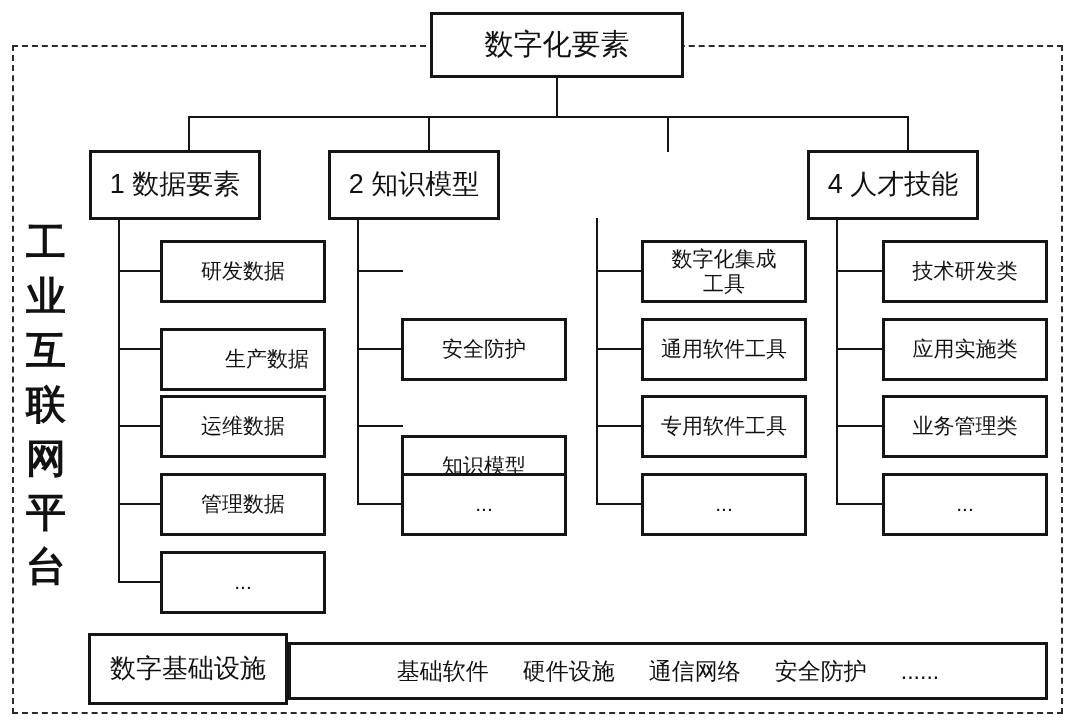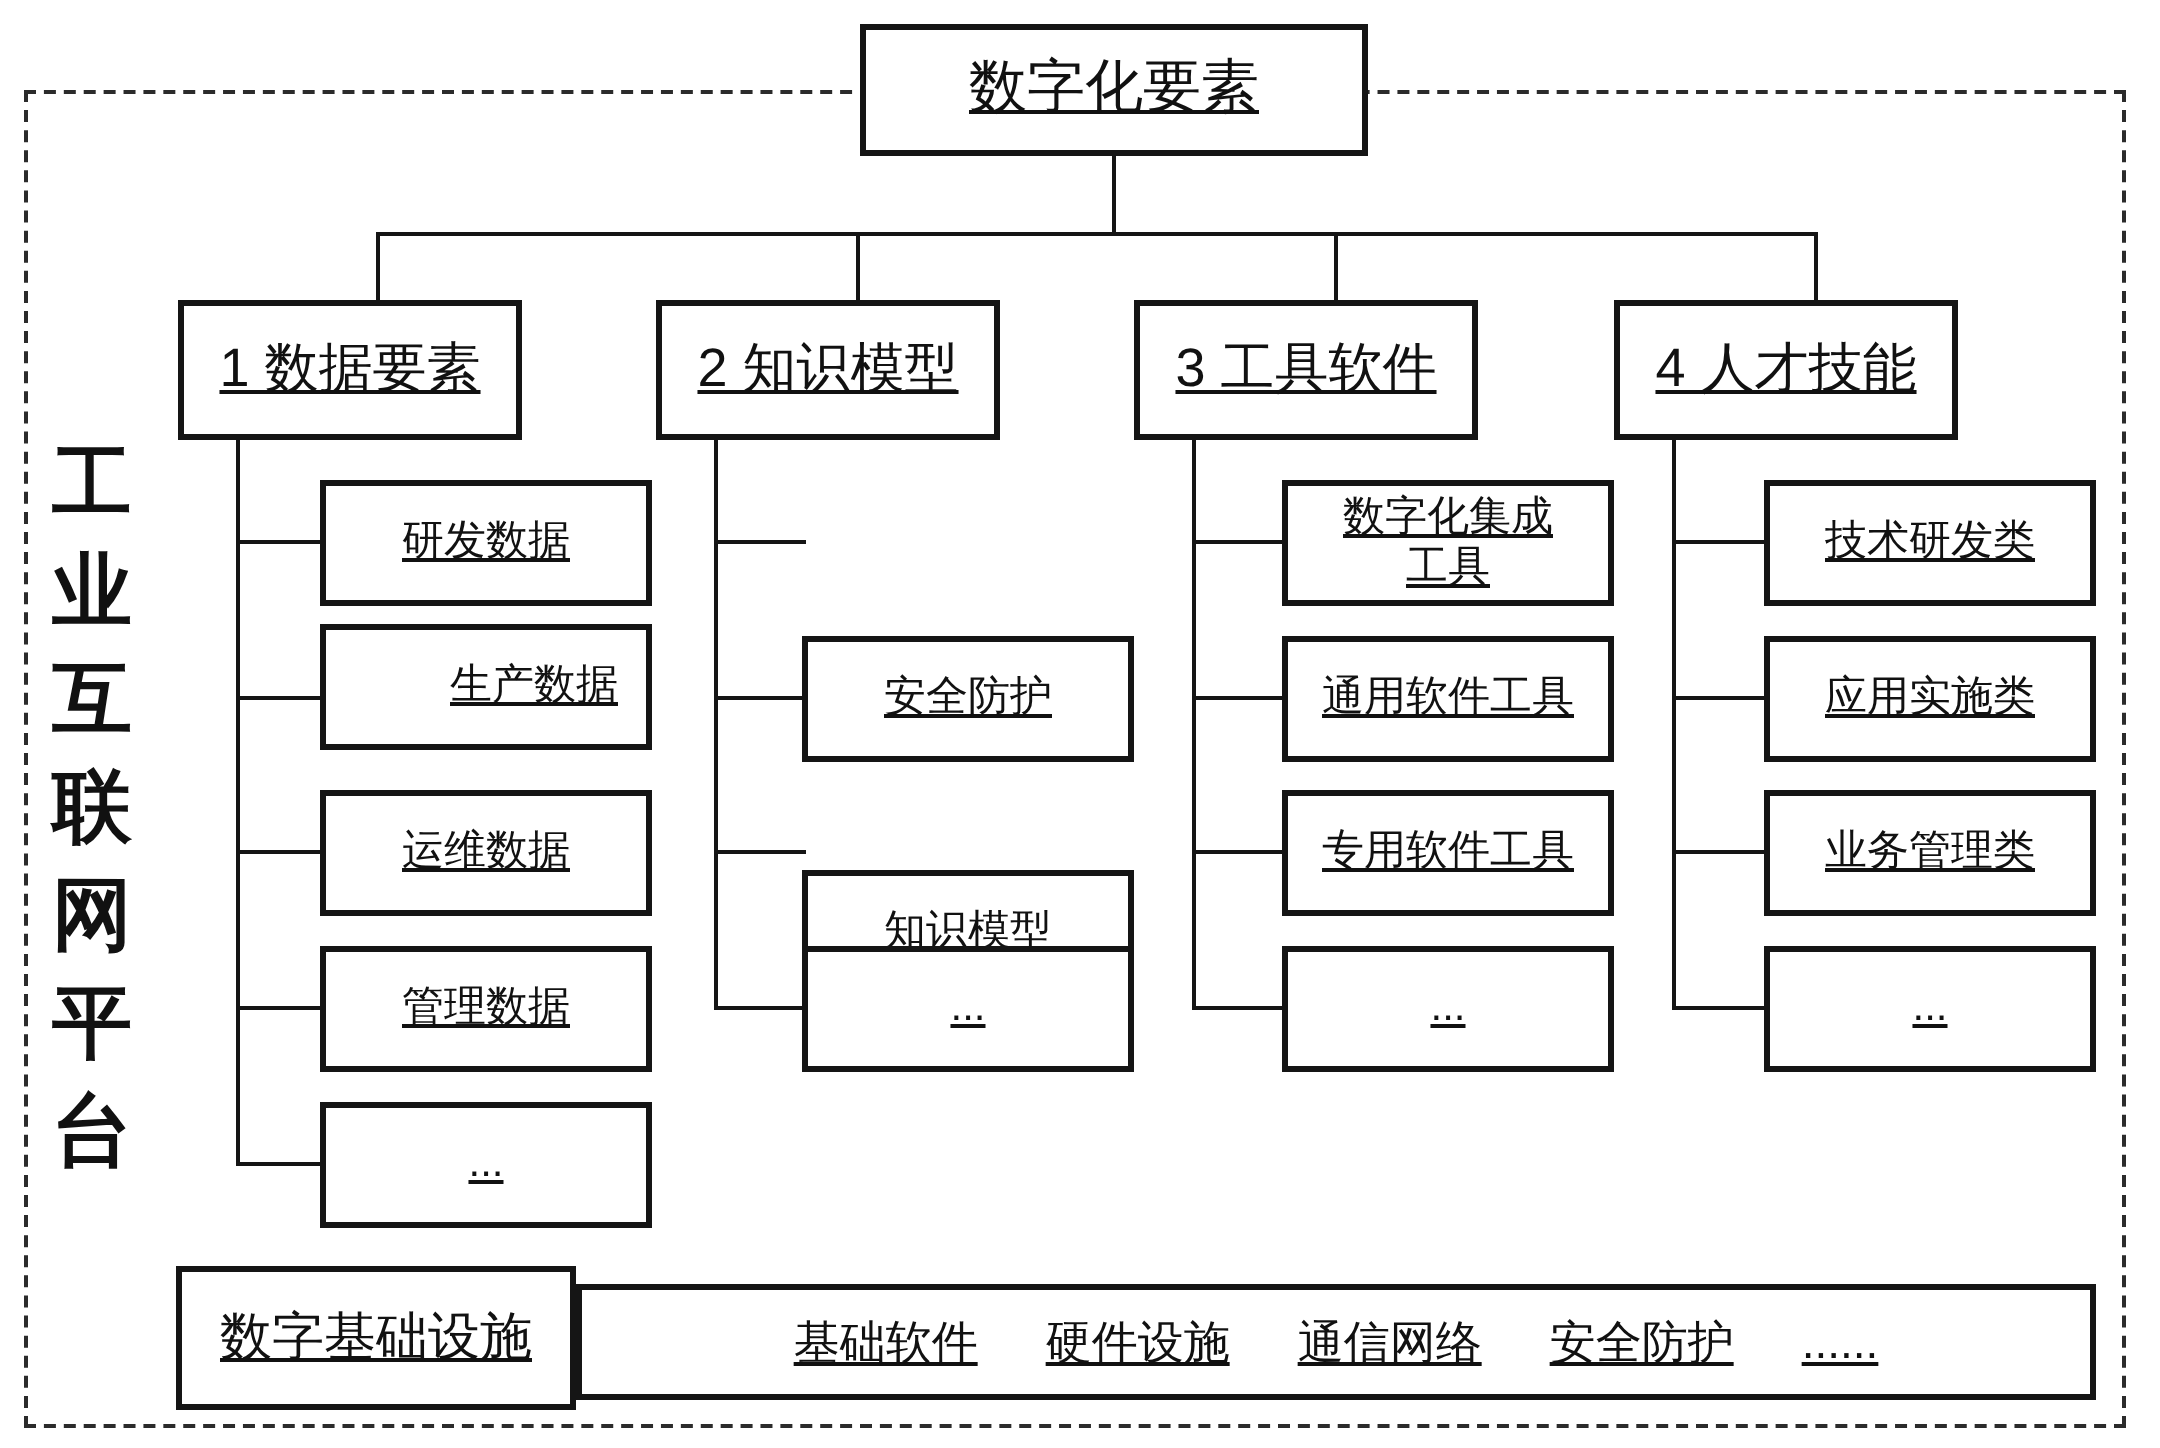--- a/index.html
+++ b/index.html
@@ -7,21 +7,21 @@
     position:relative;width:1080px;height:724px;background:#fff;overflow:hidden;
     font-family:"Liberation Sans",sans-serif;color:#111;
   }
   .frame{
     position:absolute;left:12px;top:45px;width:1047px;height:665px;
     border:2px dashed #2b2b2b;background:transparent;
   }
   .box{
     position:absolute;background:#fff;border:3px solid #151515;box-sizing:border-box;
     display:flex;align-items:center;justify-content:center;text-align:center;
-    white-space:pre-line;line-height:1.15;text-decoration:underline;
+    white-space:pre-line;line-height:1.15;
   }
   .root{left:430px;top:12px;width:254px;height:66px;font-size:29px;}
   .header{top:150px;width:172px;height:70px;font-size:27px;}
   .child{width:166px;height:63px;font-size:21px;}
   .line{position:absolute;background:#151515;}
   .vlabel{
     position:absolute;left:22px;top:222px;width:48px;
     display:flex;flex-direction:column;align-items:center;gap:14px;
     font-size:40px;font-weight:600;line-height:1;
   }
@@ -78,25 +78,24 @@
 
   <div class="line" style="left:836px;top:270px;width:48px;height:2px;"></div>
   <div class="line" style="left:836px;top:348px;width:48px;height:2px;"></div>
   <div class="line" style="left:836px;top:425px;width:48px;height:2px;"></div>
   <div class="line" style="left:836px;top:503px;width:48px;height:2px;"></div>
 
   <div class="box root">数字化要素</div>
 
   <div class="box header" style="left:89px;">1 数据要素</div>
   <div class="box header" style="left:328px;">2 知识模型</div>
-  <div class="box header" style="left:567px;">3 工具软件</div>
   <div class="box header" style="left:807px;">4 人才技能</div>
 
   <div class="box child" style="left:160px;top:240px;">研发数据</div>
-  <div class="box child" style="left:160px;top:312px;padding-left:48px;">生产数据</div>
+  <div class="box child" style="left:160px;top:328px;padding-left:48px;">生产数据</div>
   <div class="box child" style="left:160px;top:395px;">运维数据</div>
   <div class="box child" style="left:160px;top:473px;">管理数据</div>
   <div class="box child" style="left:160px;top:551px;">...</div>
 
   <div class="box child" style="left:401px;top:318px;">安全防护</div>
   <div class="box child" style="left:401px;top:395px;margin-top:40px;">知识模型</div>
   <div class="box child" style="left:401px;top:473px;">...</div>
 
   <div class="box child" style="left:641px;top:240px;">数字化集成
 工具</div>

